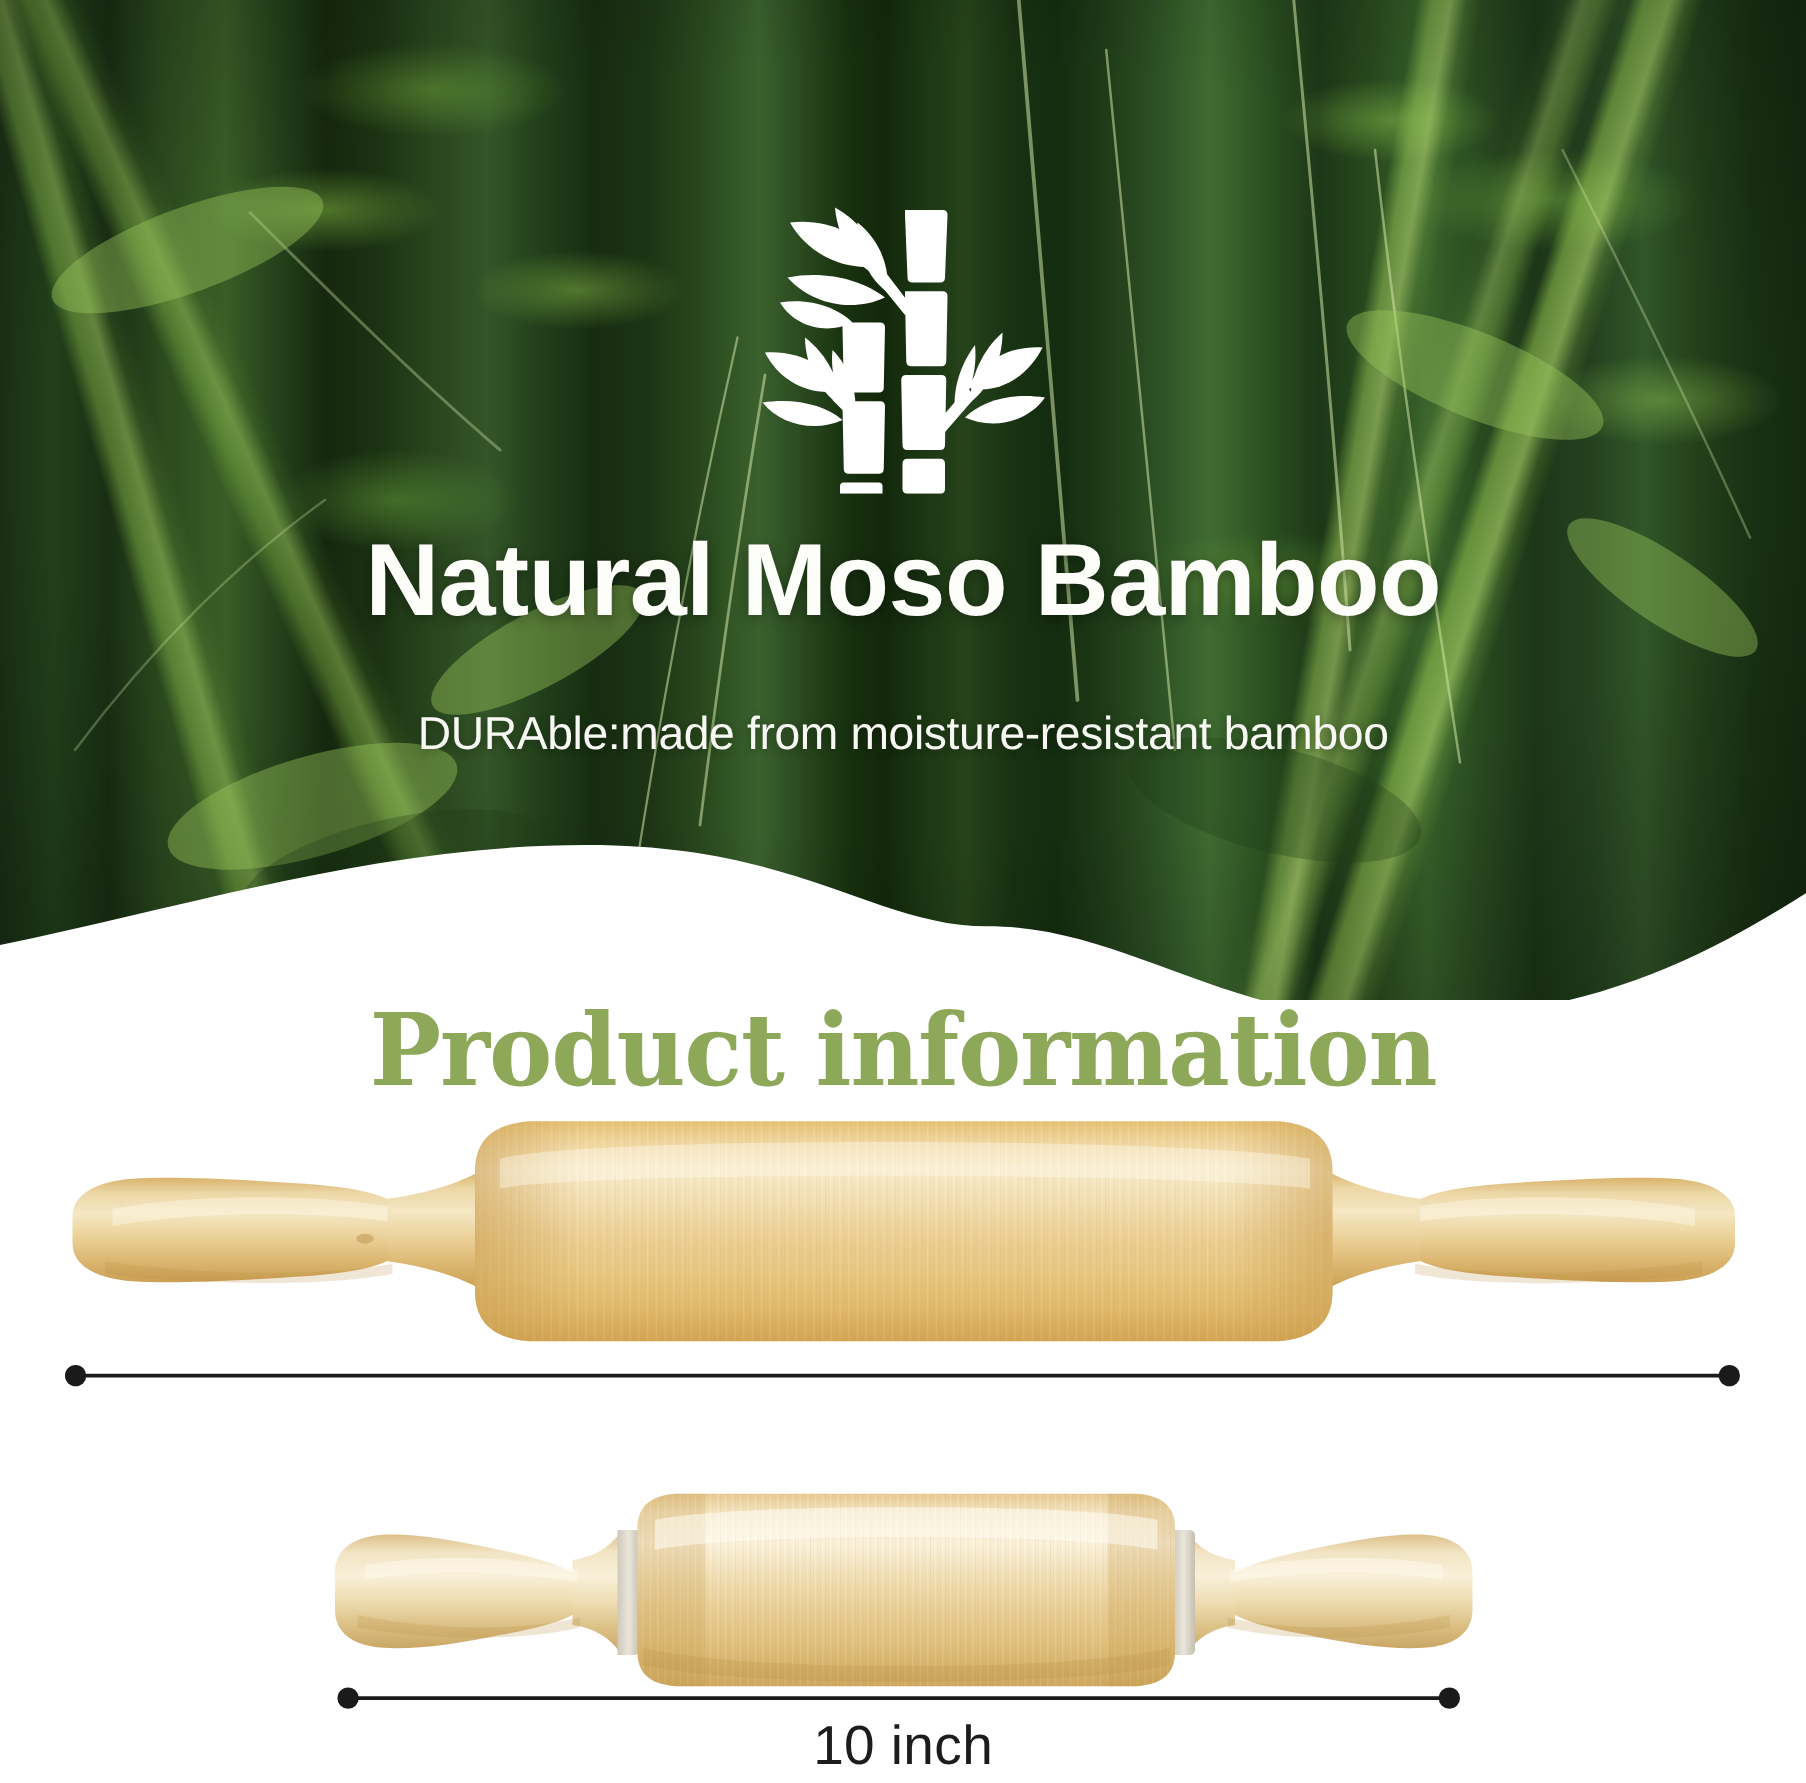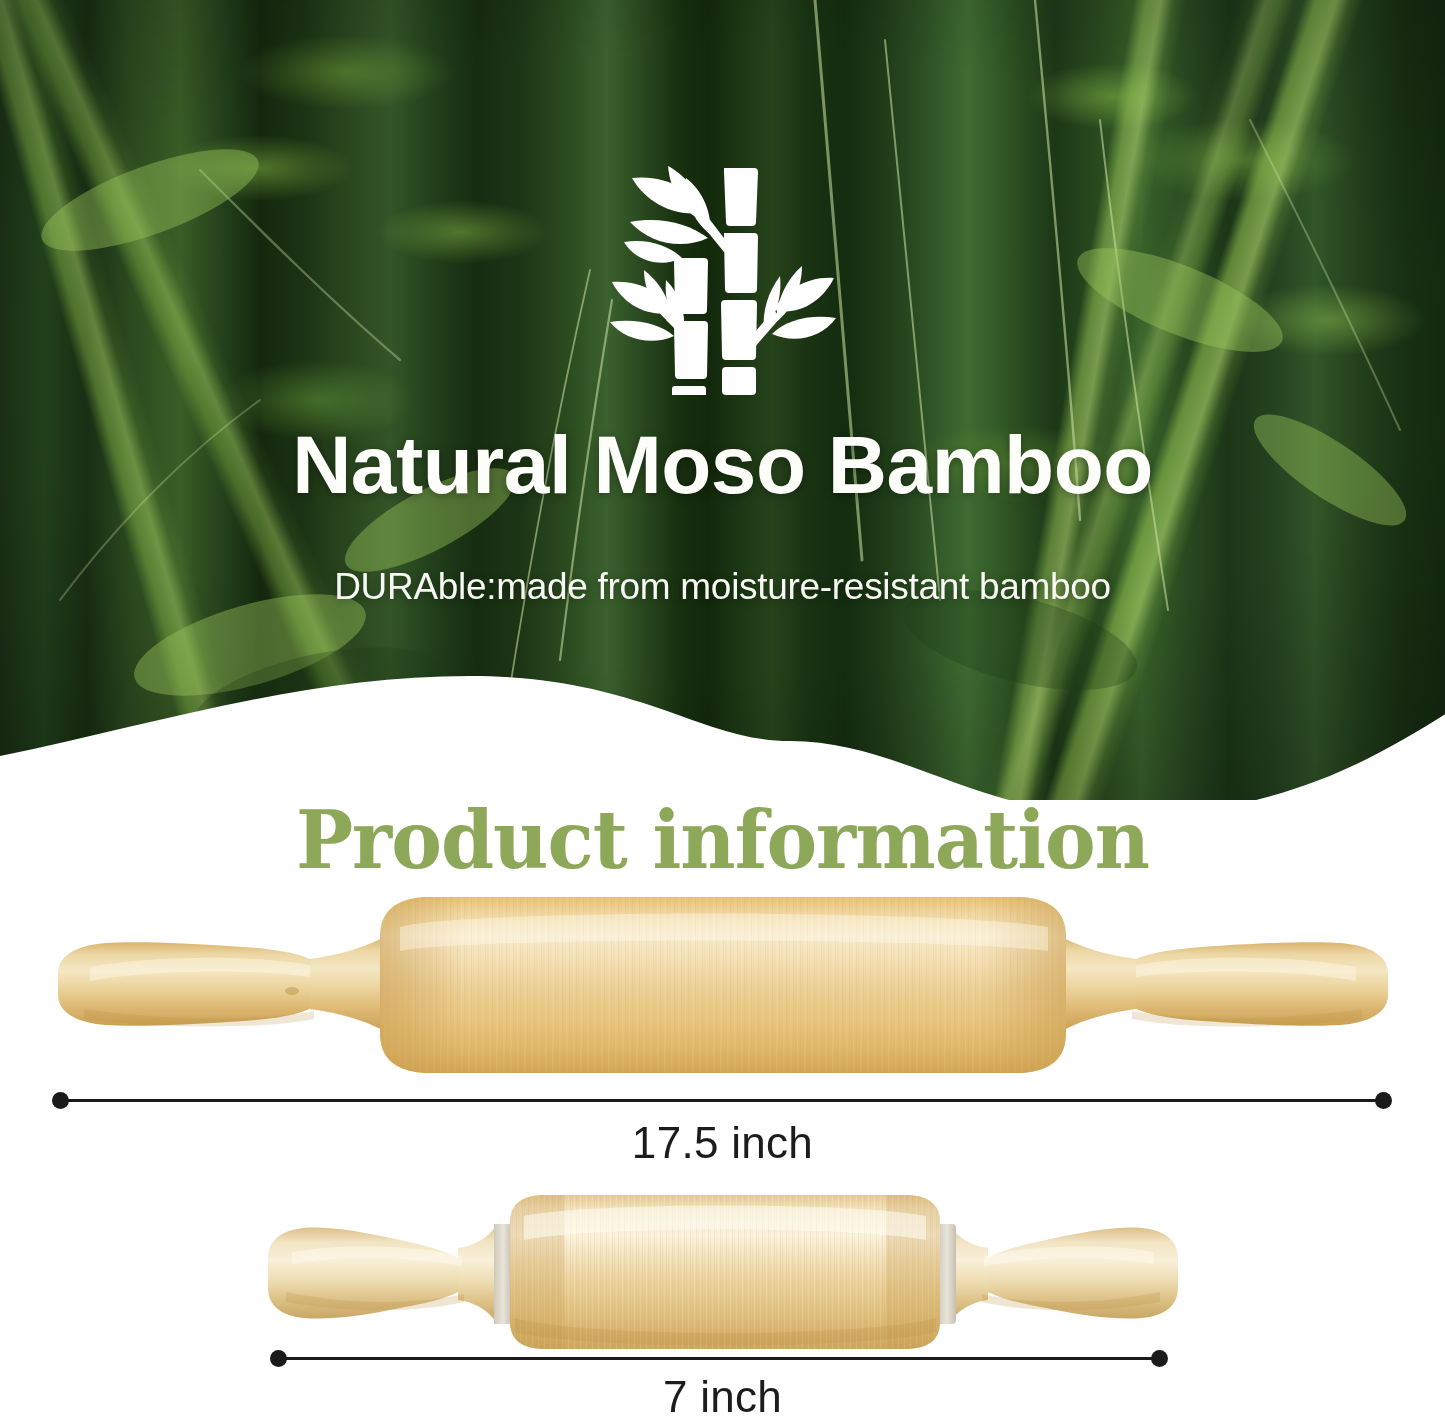--- a/index.html
+++ b/index.html
@@ -425,22 +425,21 @@
     <path fill="#fffaed" opacity=".5" d="M896 60 C 840 50, 770 54, 726 64 L726 74 C 770 66, 840 62, 896 72 Z"></path>
     <path fill="#bb9146" opacity=".24" d="M28 100 C 96 114, 162 112, 206 102 L206 110 C 162 120, 96 122, 28 110 Z"></path>
     <path fill="#bb9146" opacity=".24" d="M902 100 C 834 114, 768 112, 724 102 L724 110 C 768 120, 834 122, 902 110 Z"></path>
   </svg>
 
   <div class="dim" id="dim-big">
     <span class="dot l"></span>
     <span class="bar"></span>
     <span class="dot r"></span>
   </div>
-  <div class="dim-label" id="label-big">17.5 inch</div>
 
   <div class="dim" id="dim-small">
     <span class="dot l"></span>
     <span class="bar"></span>
     <span class="dot r"></span>
   </div>
-  <div class="dim-label" id="label-small">7 inch</div>
+  <div class="dim-label" id="label-small">10 inch</div>
 
 </div>
 
 </body></html>

